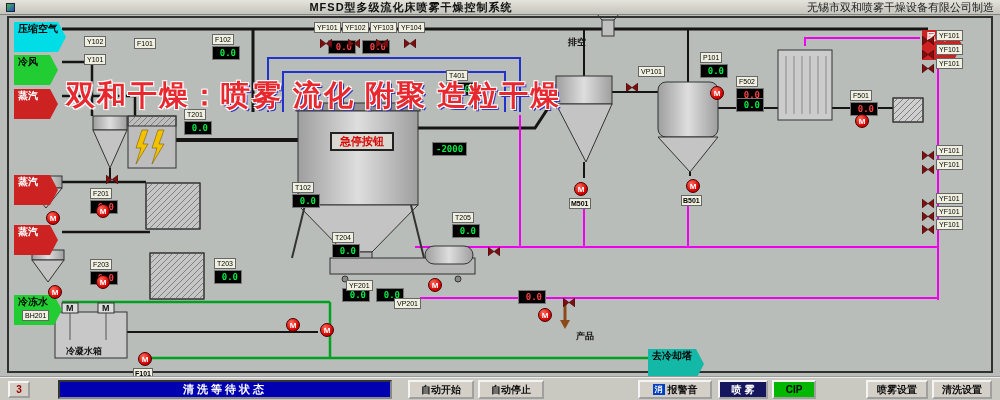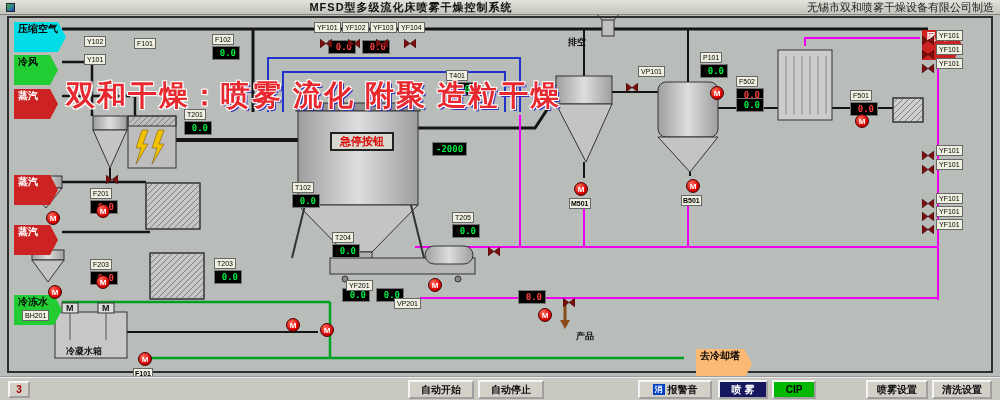--- a/index.html
+++ b/index.html
@@ -221,21 +221,21 @@
 </svg>
 
 <div id="overlay">
     <div class="stream" style="left: 14px; top: 22px; width: 52px; background: rgb(0, 221, 230); color: rgb(0, 0, 0);">压缩空气</div>
     <div class="stream" style="left: 14px; top: 55px; width: 44px; background: rgb(34, 204, 51); color: rgb(0, 0, 0);">冷风</div>
     <div class="stream" style="left: 14px; top: 89px; width: 44px; background: rgb(204, 34, 34); color: rgb(255, 255, 255);">蒸汽</div>
     <div class="stream" style="left: 14px; top: 175px; width: 44px; background: rgb(204, 34, 34); color: rgb(255, 255, 255);">蒸汽</div>
     <div class="stream" style="left: 14px; top: 225px; width: 44px; background: rgb(204, 34, 34); color: rgb(255, 255, 255);">蒸汽</div>
     <div class="stream" style="left: 14px; top: 295px; width: 48px; background: rgb(34, 204, 51); color: rgb(0, 0, 0);">冷冻水</div>
     <div class="stream" style="left: 922px; top: 30px; width: 40px; background: rgb(204, 34, 34); color: rgb(255, 255, 255);">尾气</div>
-    <div class="stream" style="left: 696px; top: 349px; width: 56px; background: #fdba74; color: rgb(0, 0, 0);">去冷却塔</div>
+    <div class="stream" style="left: 648px; top: 349px; width: 56px; background: #14b8a6; color: rgb(0, 0, 0);">去冷却塔</div>
     <div class="disp" style="left: 212px; top: 28px;"><div class="chip">F102</div><div class="val" style="color: rgb(0, 238, 68);">0.0</div></div>
     <div class="disp" style="left: 328px; top: 40px;">
       <div class="val" style="color: rgb(255, 64, 64);">0.0</div>
     </div>
     <div class="disp" style="left: 362px; top: 40px;">
       <div class="val" style="color: rgb(255, 64, 64);">0.0</div>
     </div>
     <div class="disp" style="left: 446px; top: 64px;"><div class="chip">T401</div><div class="val" style="color: rgb(0, 238, 68);">0.0</div></div>
     <div class="disp" style="left: 184px; top: 103px;"><div class="chip">T201</div><div class="val" style="color: rgb(0, 238, 68);">0.0</div></div>
     <div class="disp" style="left: 292px; top: 176px;"><div class="chip">T102</div><div class="val" style="color: rgb(0, 238, 68);">0.0</div></div>
@@ -388,20 +388,21 @@
 <div id="estop">急停按钮</div>
 
 <div id="titlebar">
   <span id="app-icon"></span>
   <span class="t">MFSD型多级流化床喷雾干燥控制系统</span>
   <span class="c">无锡市双和喷雾干燥设备有限公司制造</span>
 </div>
 
 <div id="bottombar">
   <div id="counter">3</div>
+  <div id="statusbar">清洗等待状态</div>
   <div id="buttons">
       <button class="bbtn" style="left: 408px; width: 66px;">
         <span>自动开始</span>
       </button>
       <button class="bbtn" style="left: 478px; width: 66px;">
         <span>自动停止</span>
       </button>
       <button class="bbtn" style="left: 638px; width: 74px;">
         <span class="icochip">消</span>
         <span>报警音</span>

